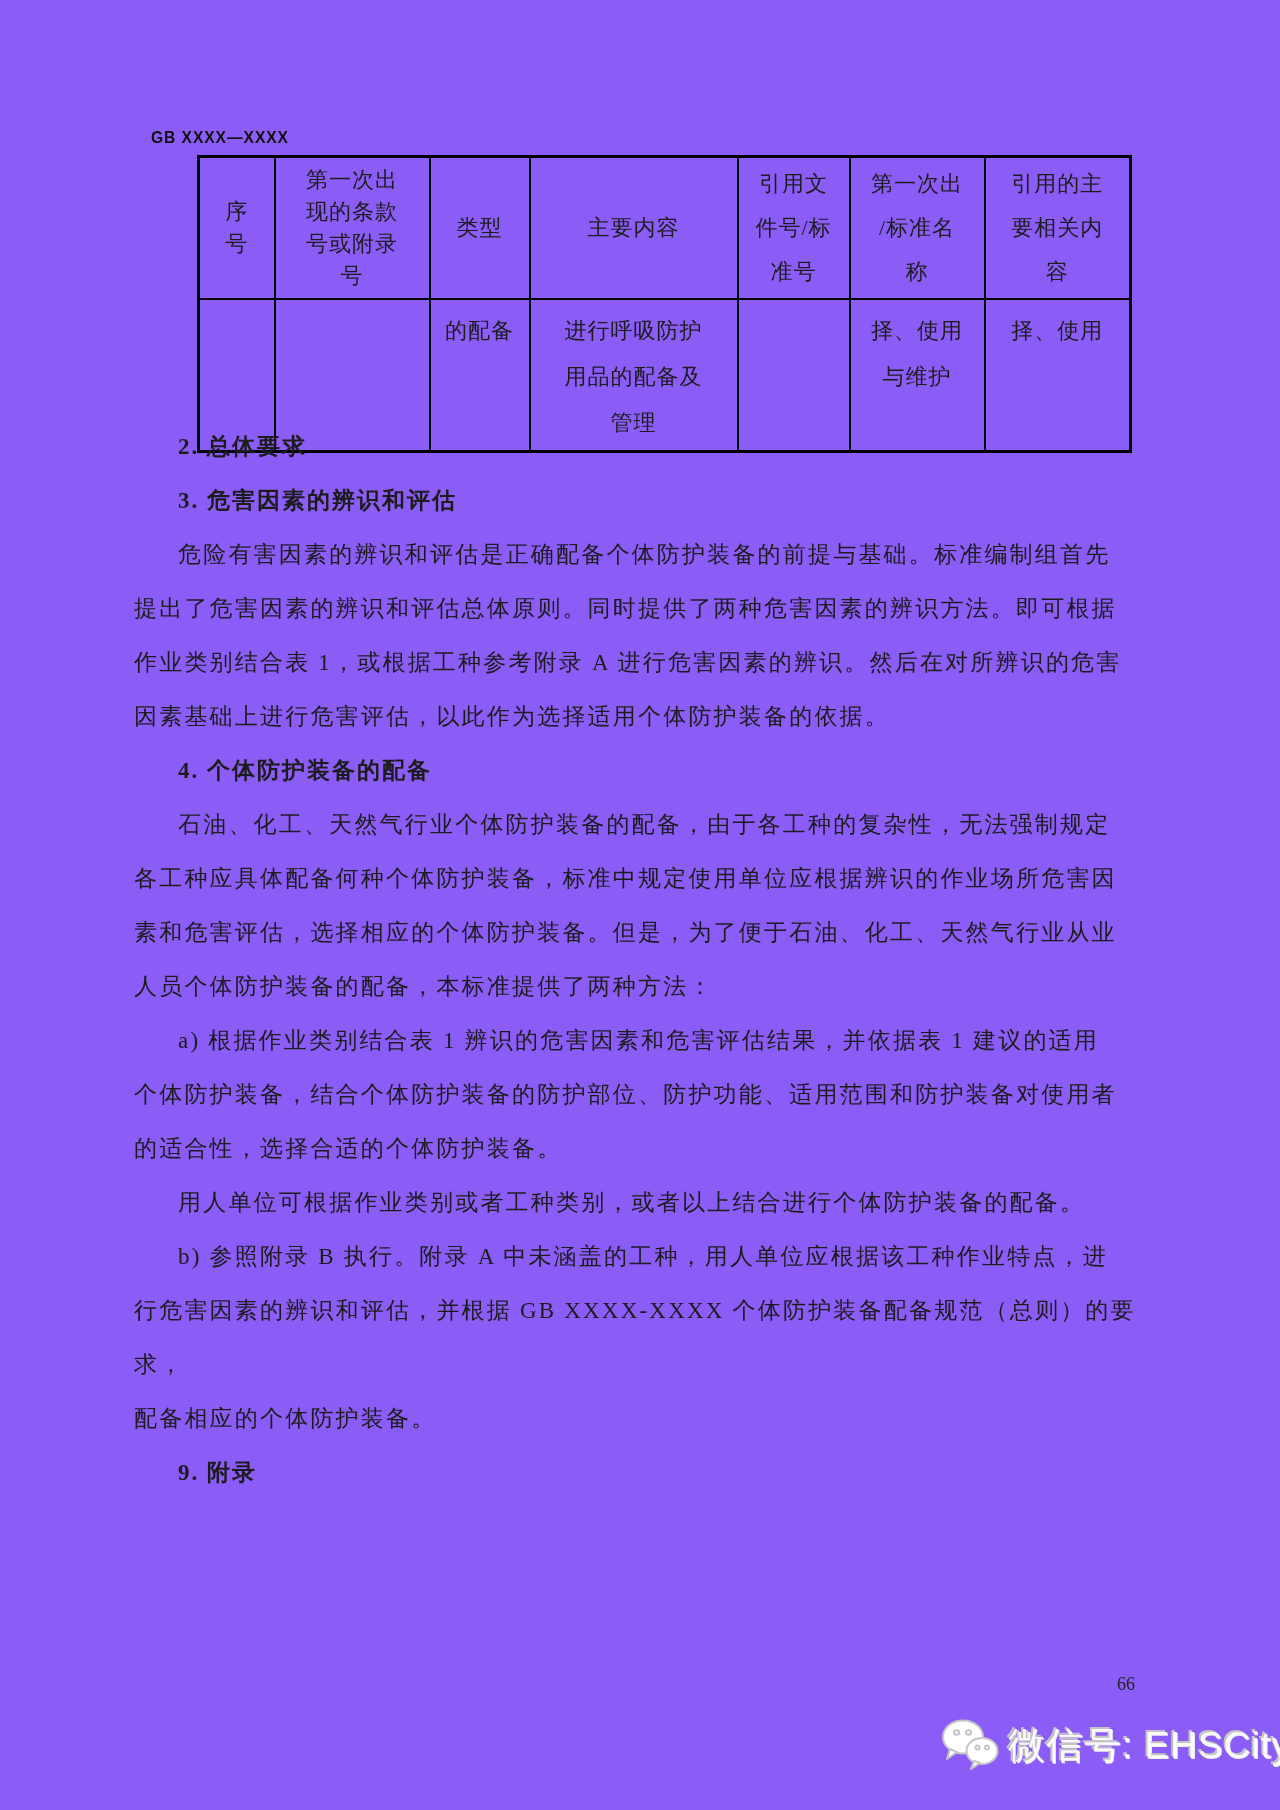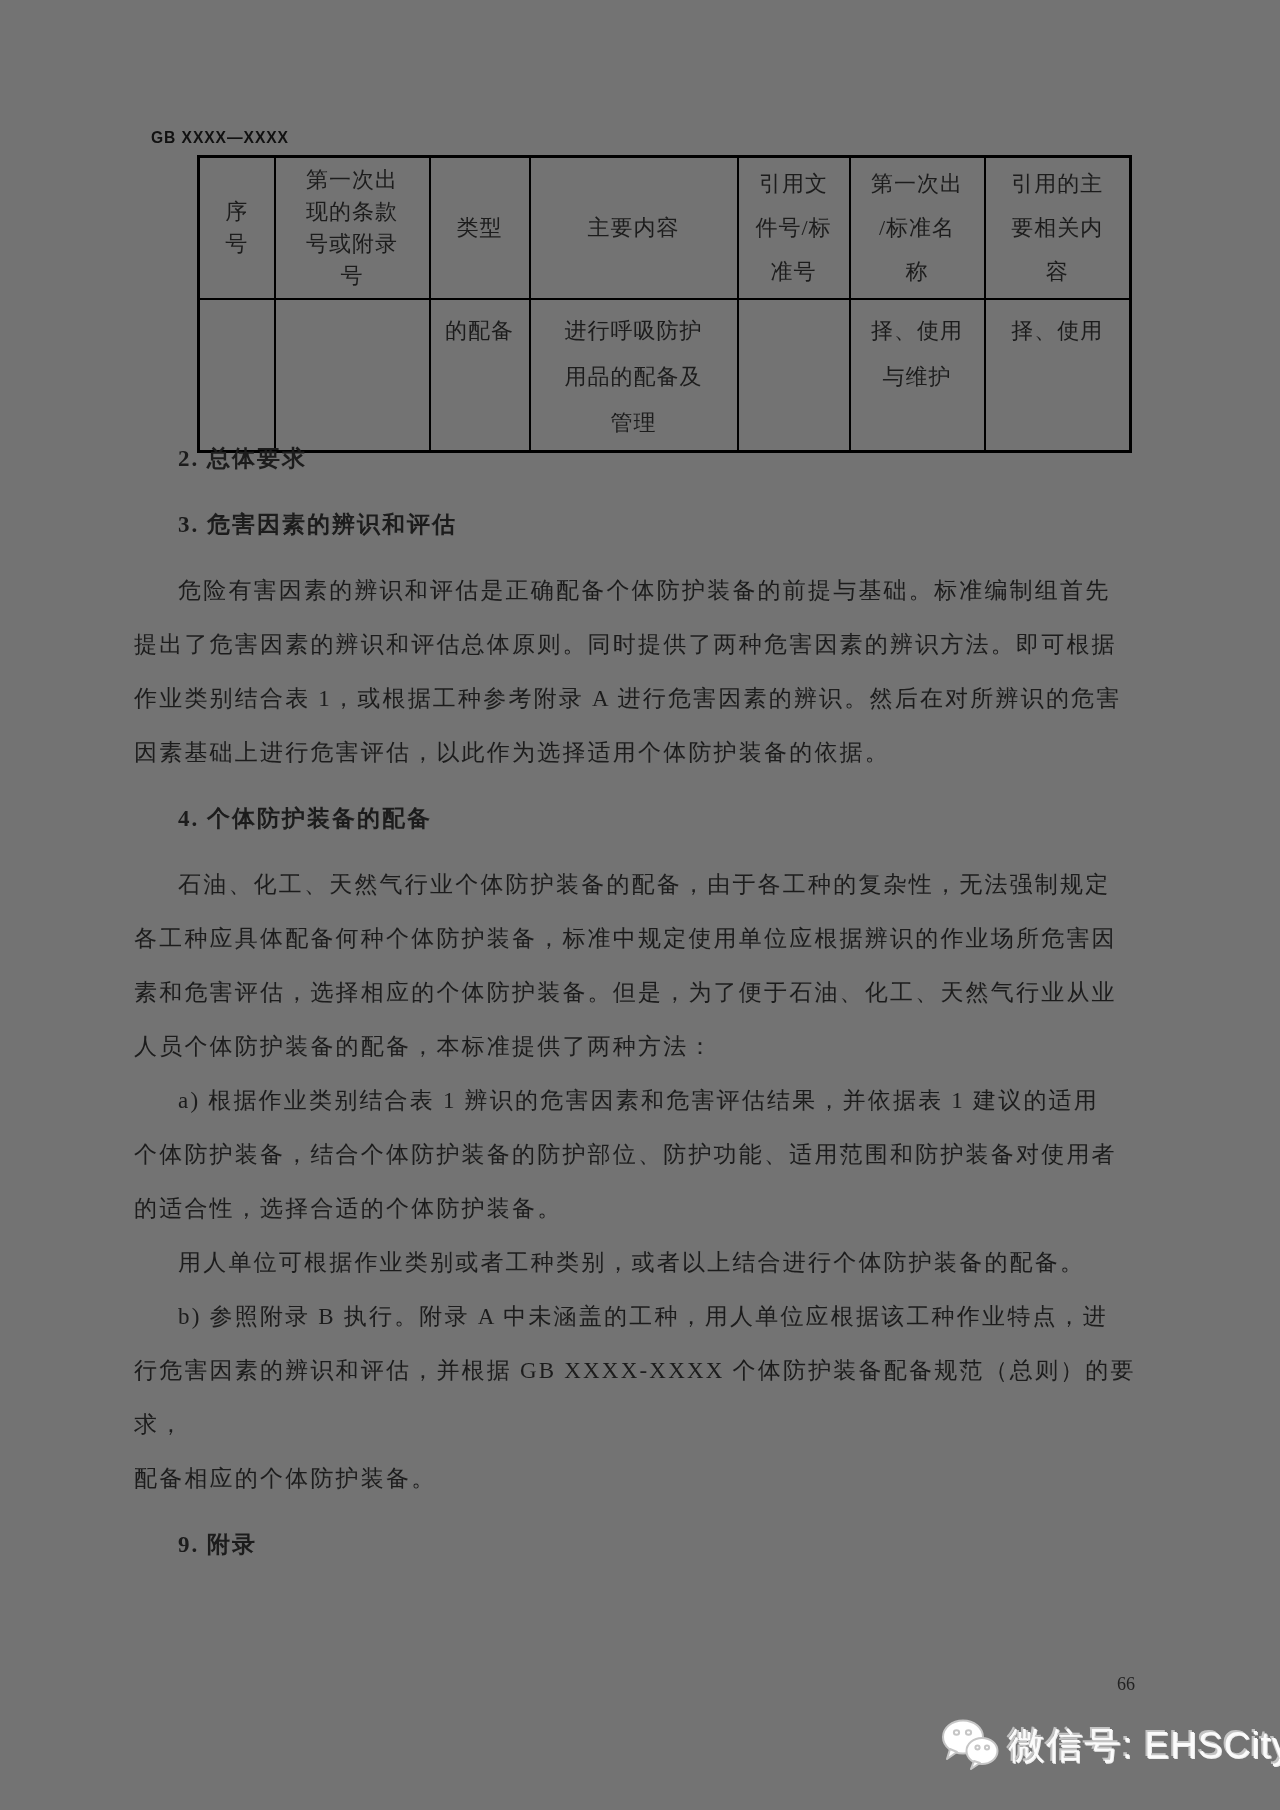--- a/index.html
+++ b/index.html
@@ -1,19 +1,19 @@
 <!DOCTYPE html>
 <html><head>
 <meta charset="utf-8">
 <style>
   html,body{margin:0;padding:0;background:#fff;}
   .page{
     position:relative;
     width:1280px;height:1810px;
-    background:#737373;
+    background:#8b5cf6;
     font-family:"Liberation Serif","DejaVu Serif",serif;
     color:#1c1c1c;
     overflow:hidden;
   }
   .gb-header{
     position:absolute;left:151px;top:128px;
     font-family:"Liberation Sans","DejaVu Sans",sans-serif;
     font-weight:700;font-size:17px;letter-spacing:1px;
     color:#111;
     transform:scaleX(.92);transform-origin:left;
@@ -42,21 +42,21 @@
   .content{
     position:absolute;left:134px;top:420px;width:1040px;
     font-size:23px;letter-spacing:2.2px;line-height:54px;
   }
   .content p{
     margin:0;
     white-space:pre-line;
     text-indent:44px;
   }
   .content h2{
-    margin:12px;
+    margin:0;
     font-size:23px;font-weight:700;
     margin-left:44px;
     line-height:54px;
     letter-spacing:2px;
     font-family:"Liberation Serif","DejaVu Serif",serif;
   }
   .page-number{
     position:absolute;left:1117px;top:1662px;
     font-size:18px;color:#222;
     font-family:"Liberation Serif","DejaVu Serif",serif;

